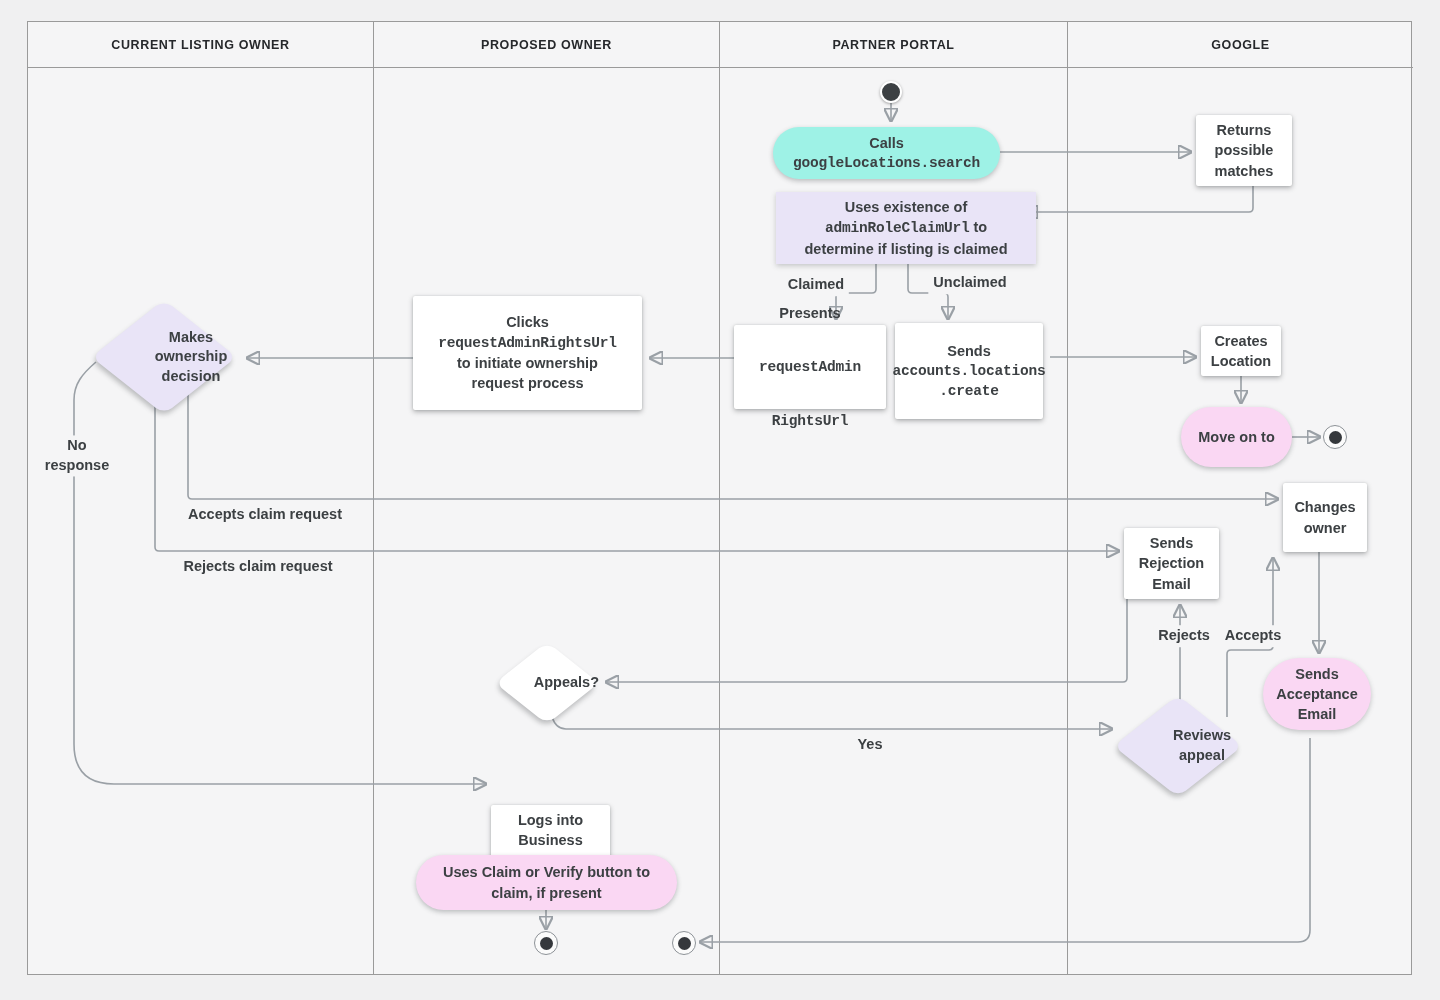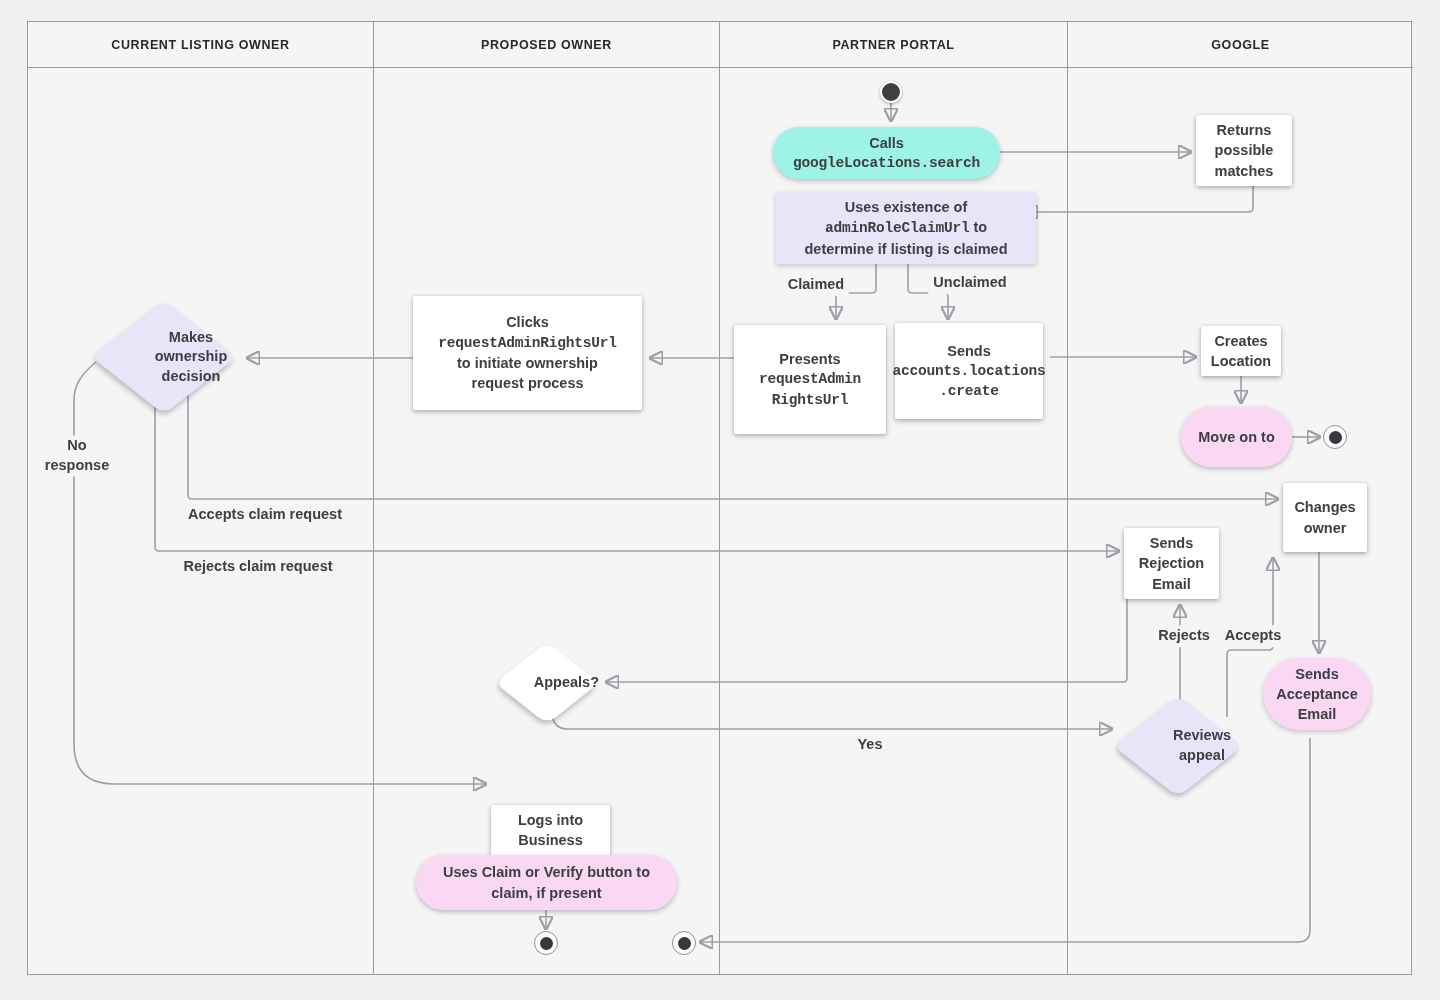--- a/index.html
+++ b/index.html
@@ -159,21 +159,21 @@
   <div class="node lav" style="left:776px; top:192px; width:260px; height:72px;">
     <div>Uses existence of</div>
     <div><span class="mono">adminRoleClaimUrl</span> <span>to</span></div>
     <div>determine if listing is claimed</div>
   </div>
 
   <div class="node box" style="left:1196px; top:115px; width:96px; height:71px;">
     <div>Returns possible matches</div>
   </div>
 
-  <div class="node box" style="left:734px; top:325px; width:152px; height:109px;">
+  <div class="node box" style="left:734px; top:325px; width:152px; height:84px;gap:34px;">
     <div>Presents</div>
     <div class="mono">requestAdmin</div>
     <div class="mono">RightsUrl</div>
   </div>
 
   <div class="node box" style="left:895px; top:323px; width:148px; height:96px;">
     <div>Sends</div>
     <div class="mono">accounts.locations</div>
     <div class="mono">.create</div>
   </div>

